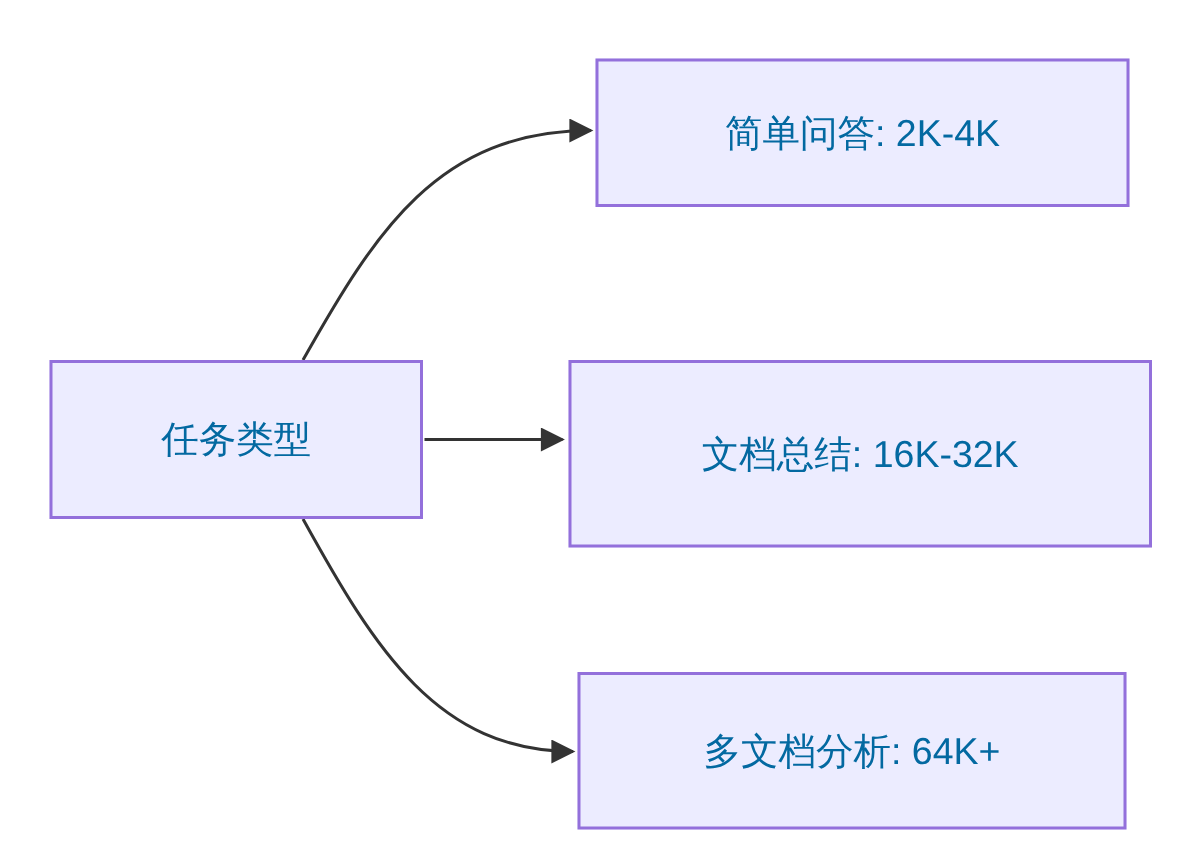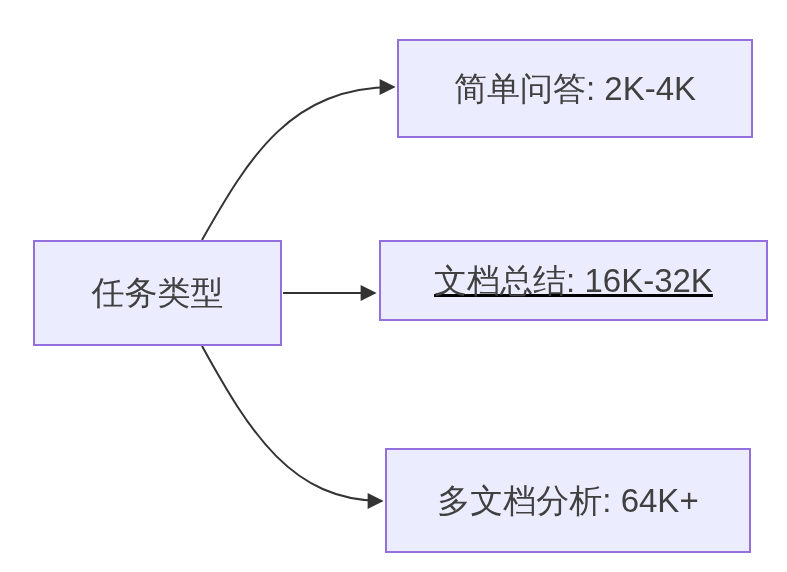--- a/index.html
+++ b/index.html
@@ -32,28 +32,28 @@
   .node {
     position: absolute;
     box-sizing: border-box;
     background: #ECECFF;
     border: 2px solid #9370DB;
     display: flex;
     align-items: center;
     justify-content: center;
   }
   .node-label {
-    color: #404040;
-    font-size: 33px;
+    color: #0369a1;
+    font-size: 25px;
     line-height: 1.2;
     white-space: nowrap;
   }
   #node-task-type   { left: 33px;  top: 240px; width: 249px; height: 106px; }
   #node-simple-qa   { left: 397px; top: 39px;  width: 356px; height: 99px;  }
-  #node-doc-summary { left: 379px; top: 240px; width: 389px; height: 81px; text-decoration: underline; }
+  #node-doc-summary { left: 379px; top: 240px; width: 389px; height: 125px; }
   #node-multi-doc   { left: 385px; top: 448px; width: 366px; height: 105px; }
 </style>
 </head>
 <body>
 
 <div class="canvas">
 
   <svg class="edge-layer" width="787" height="572" viewBox="0 0 787 572">
     <defs>
       <marker id="arrowhead" viewBox="0 0 10 10" refX="9" refY="5" markerWidth="10" markerHeight="8" orient="auto">

